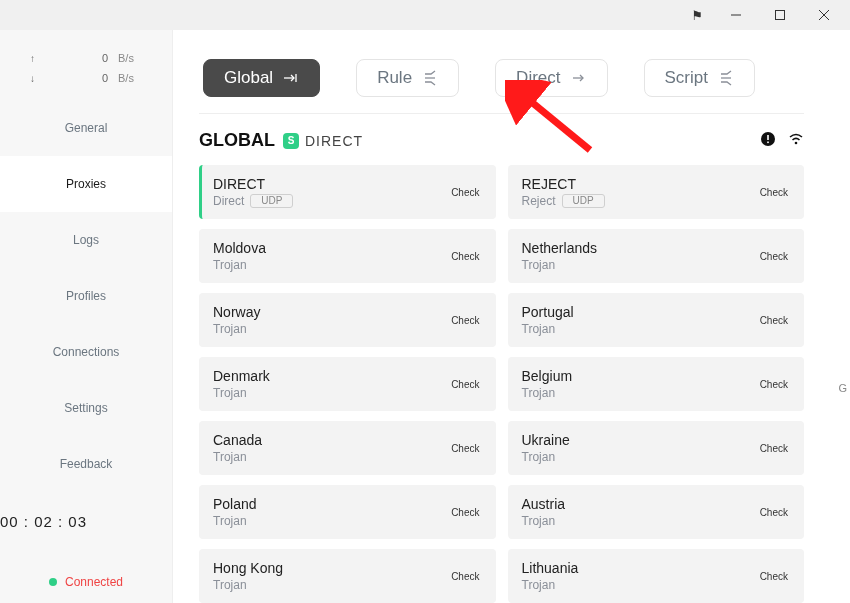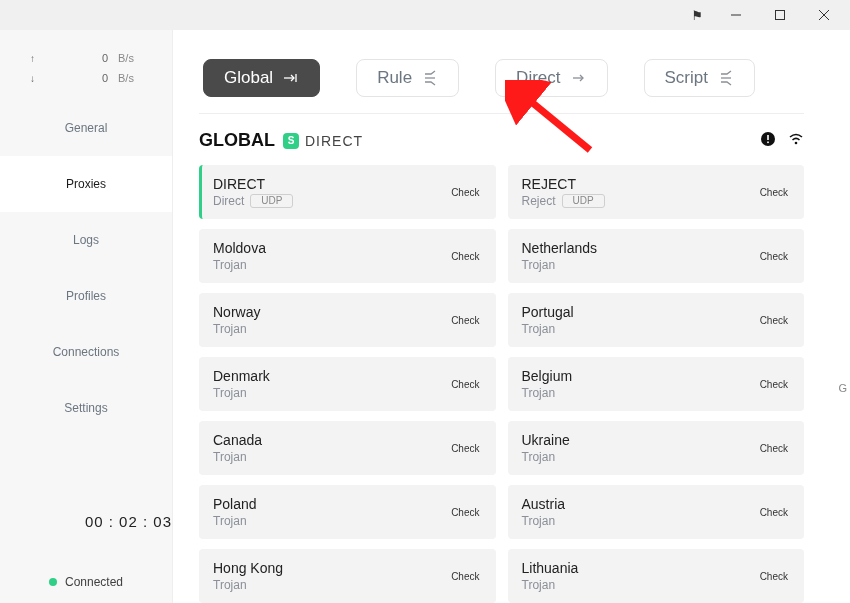--- a/index.html
+++ b/index.html
@@ -11,23 +11,23 @@
   .app { display: flex; height: 573px; }
   .sidebar { width: 173px; background: #f7f7f7; display: flex; flex-direction: column; border-right: 1px solid #eee; }
   .netstat { padding: 18px 0 12px 0; font-size: 11px; color: #666; }
   .netstat .row { display: flex; align-items: center; padding: 4px 30px; }
   .netstat .arrow { width: 16px; font-size: 10px; }
   .netstat .val { flex: 1; text-align: right; padding-right: 10px; }
   .netstat .unit { width: 24px; color: #888; }
   .navlist { flex: 1; }
   .navitem { height: 56px; display: flex; align-items: center; justify-content: center; color: #6b7680; font-size: 12px; cursor: pointer; }
   .navitem.active { background: #fff; color: #1a1a1a; font-weight: 400; }
-  .bottom { padding: 16px 0 14px 0; text-align: right; }
+  .bottom { padding: 16px 0 14px 0; text-align: left; }
   .timer { font-size: 15px; color: #222; letter-spacing: 1px; margin-bottom: 8px; }
-  .connline { font-size: 12px; color: #404040; display: flex; align-items: center; justify-content: center; gap: 8px; margin-top: 45px; }
+  .connline { font-size: 12px; color: #ef4444; display: flex; align-items: center; justify-content: center; gap: 8px; margin-top: 45px; }
   .dot { width: 8px; height: 8px; border-radius: 50%; background: #2fcf87; display: inline-block; }
   .main { flex: 1; background: #fff; position: relative; display: flex; align-items: flex-end; }
   .content { flex: 1; padding: 0 26px 0 26px; overflow: hidden; }
   .modebar { height: 72px; border-bottom: 1px solid #eee; display: flex; align-items: center; gap: 36px; padding: 0 4px; }
   .modebtn { border: 1px solid #e4e4e4; border-radius: 8px; height: 38px; padding: 0 20px; display: flex; align-items: center; gap: 10px; font-size: 17px; color: #6b7680; background: #fff; cursor: pointer; }
   .modebtn.active { background: #4a4a4a; color: #fff; border-color: #4a4a4a; }
   .modebtn .ic { width: 16px; height: 16px; display: inline-flex; align-items: center; justify-content: center; }
   .grouphead { display: flex; align-items: center; padding: 16px 0 14px 0; }
   .grouphead .gtitle { font-size: 18px; font-weight: 700; color: #111; }
   .grouphead .sbadge { background: #2fcf87; color: #fff; font-size: 10px; font-weight: 700; border-radius: 4px; width: 16px; height: 16px; display: inline-flex; align-items: center; justify-content: center; margin: 0 6px 0 8px; }
@@ -83,20 +83,21 @@
         <span class="unit">B/s</span>
       </div>
     </div>
     <div class="navlist">
       <div class="navitem">General</div>
       <div class="navitem active">Proxies</div>
       <div class="navitem">Logs</div>
       <div class="navitem">Profiles</div>
       <div class="navitem">Connections</div>
       <div class="navitem">Settings</div>
+      <div class="navitem">Feedback</div>
     </div>
     <div class="bottom">
       <div class="timer">00 : 02 : 03</div>
       <div class="connline">
         <span class="dot"></span>
         <span>Connected</span>
       </div>
     </div>
   </div>
 

